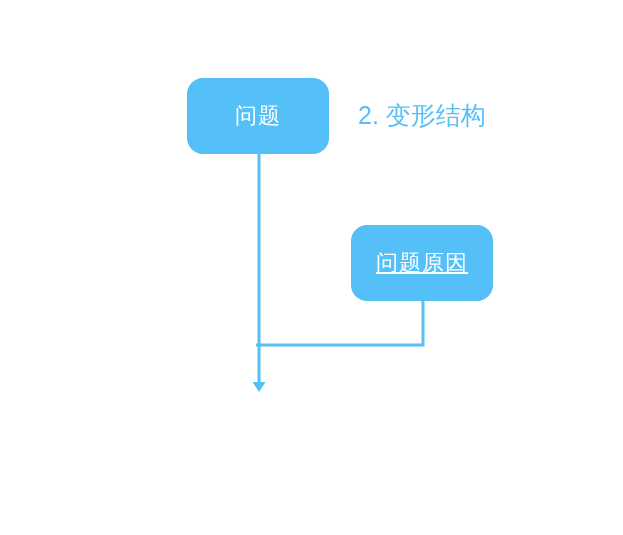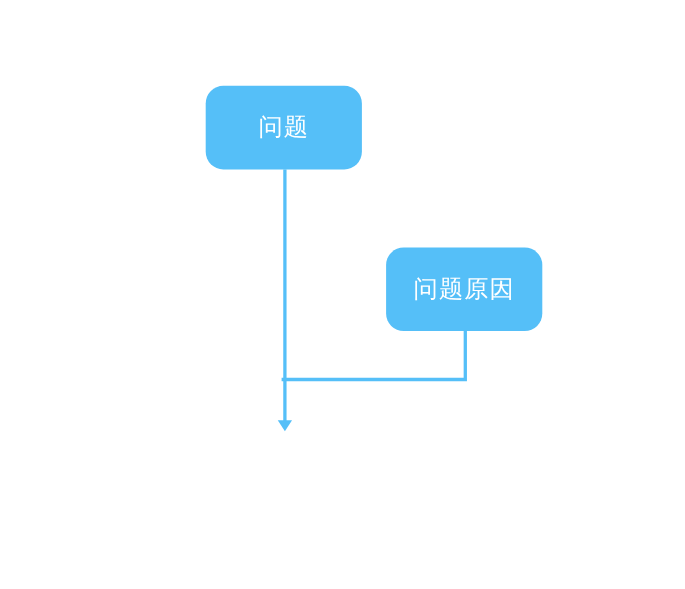--- a/index.html
+++ b/index.html
@@ -40,21 +40,21 @@
     color: var(--node-text, #ffffff);
     display: flex;
     align-items: center;
     justify-content: center;
     font-size: 22px;
     letter-spacing: 1px;
     cursor: default;
     user-select: none;
   }
   .node-problem  { left: 187px; top: 78px; }
-  .node-cause    { left: 351px; top: 225px; }
+  .node-cause    { left: 351px; top: 225px; text-decoration: underline; }
   .node-solution { left: 187px; top: 393px; }
   .annotation {
     position: absolute;
     left: 358px;
     top: 100px;
     font-size: 25px;
     line-height: 30px;
     color: var(--annotation-color, #57BFF8);
     white-space: nowrap;
   }
@@ -75,14 +75,15 @@
 
   <div class="node node-problem">
     <span>问题</span>
   </div>
 
   <div class="node node-cause">
     <span>问题原因</span>
   </div>
 
 
+  <div class="annotation">2. 变形结构</div>
 
 </div>
 
 </body></html>

